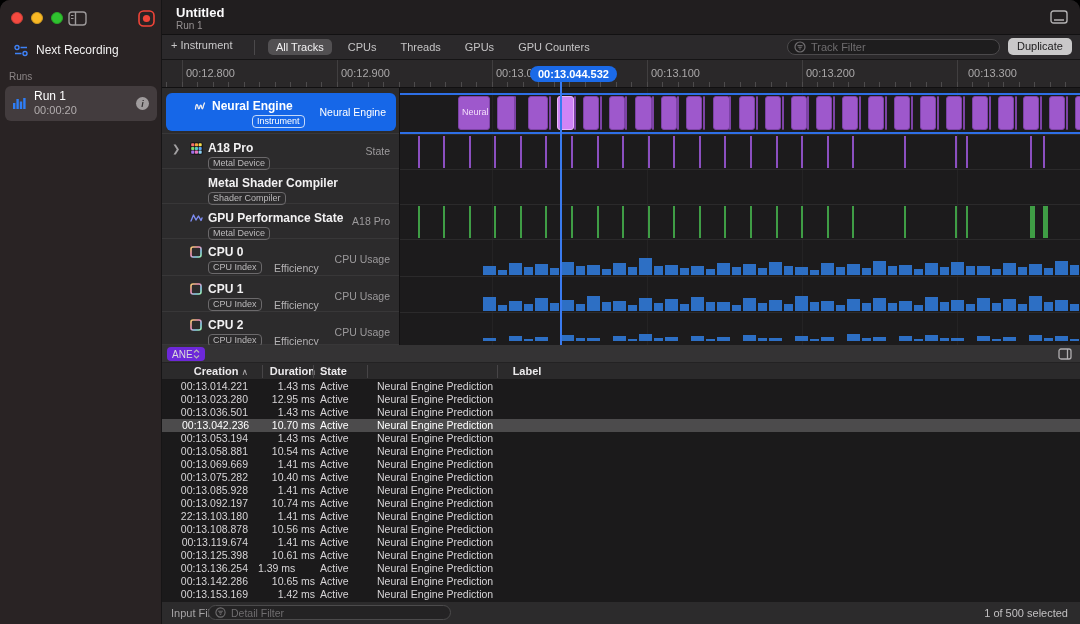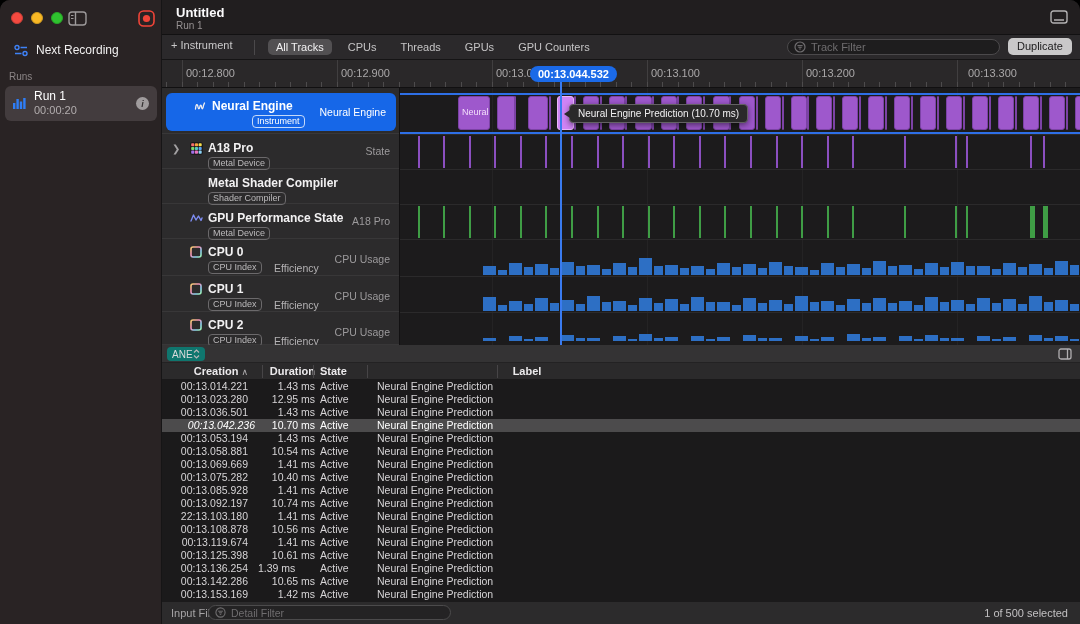--- a/index.html
+++ b/index.html
@@ -67,21 +67,21 @@
   .ne-block{position:absolute;border-radius:3px;overflow:hidden;}
   .ne-label{font-size:9px;color:#f3dffb;padding:10px 0 0 3px;white-space:nowrap;}
   .state-tick{position:absolute;}
   .cpu-bar{position:absolute;}
   #playhead{position:absolute;top:82px;width:2px;height:263px;background:#3a7bf0;pointer-events:none;z-index:5;}
   #playhead-badge{position:absolute;top:66px;height:16px;background:#1b6ae8;border-radius:8px;color:#fff;font-size:11px;font-weight:bold;line-height:16px;padding:0 8px;z-index:6;white-space:nowrap;}
   #tooltip{position:absolute;left:569px;top:104px;height:19px;background:#2a292a;border:1px solid #636163;border-radius:4px;color:#f2f1f2;font-size:10px;line-height:17px;padding:0 8px;z-index:7;white-space:nowrap;box-shadow:0 2px 6px rgba(0,0,0,.5);}
   #tooltip:before{content:"";position:absolute;left:-6px;top:5px;border:4px solid transparent;border-right:6px solid #2a292a;border-left:0;}
   
   #jumpbar{position:absolute;left:162px;top:345px;width:918px;height:18px;background:#343334;border-bottom:1px solid #232223;}
-  #ane-btn{position:absolute;left:5px;top:2px;height:14px;background:#0f766e;border-radius:4px;display:flex;align-items:center;padding:0 5px;font-size:10px;color:#dcdbdc;}
+  #ane-btn{position:absolute;left:5px;top:2px;height:14px;background:#6d28d9;border-radius:4px;display:flex;align-items:center;padding:0 5px;font-size:10px;color:#dcdbdc;}
   #panel-toggle{position:absolute;right:8px;top:3px;}
   #detail-header{position:absolute;left:162px;top:363px;width:918px;height:17px;background:#2b2a2b;border-bottom:1px solid #1a191a;}
   .dh-label{position:absolute;top:2px;font-size:11px;font-weight:bold;color:#eceaec;}
   .dh-sep{position:absolute;top:2px;width:1px;height:13px;background:#474547;}
   .dh-sort{font-weight:normal;font-size:9px;color:#b0aeb0;margin-left:3px;}
   #detail-rows{position:absolute;left:162px;top:380px;width:918px;height:221px;background:#1b1a1b;overflow:hidden;}
   .drow{position:absolute;left:0;width:918px;height:13px;}
   .drow.selected{background:#4c4b4c;}
   .dcell{position:absolute;top:0;font-size:10.5px;color:#d6d4d6;line-height:13px;white-space:nowrap;}
   .drow.selected .dcell{color:#fff;}
@@ -605,21 +605,20 @@
       <div class="cpu-bar" style="left: 592px; top: 251px; width: 9px; height: 2px; background: rgb(45, 111, 196);"></div>
       <div class="cpu-bar" style="left: 603px; top: 249px; width: 13px; height: 4px; background: rgb(45, 111, 196);"></div>
       <div class="cpu-bar" style="left: 629px; top: 247px; width: 13px; height: 6px; background: rgb(45, 111, 196);"></div>
       <div class="cpu-bar" style="left: 644px; top: 250px; width: 9px; height: 3px; background: rgb(45, 111, 196);"></div>
       <div class="cpu-bar" style="left: 655px; top: 248px; width: 13px; height: 5px; background: rgb(45, 111, 196);"></div>
       <div class="cpu-bar" style="left: 670px; top: 251px; width: 9px; height: 2px; background: rgb(45, 111, 196);"></div>
     </div>
 
   <div id="playhead" style="left: 560px;"></div>
   <div id="playhead-badge" style="left: 530px;">00:13.044.532</div>
-  <div id="tooltip">Neural Engine Prediction (10.70 ms)</div>
 
   <div id="jumpbar">
     <div id="ane-btn">
       <span>ANE</span>
       <svg width="7" height="10" viewBox="0 0 7 10">
           <path d="M1 3.5 L3.5 1 L6 3.5" fill="none" stroke="#b8b6b8" stroke-width="1.2"></path>
           <path d="M1 6.5 L3.5 9 L6 6.5" fill="none" stroke="#b8b6b8" stroke-width="1.2"></path>
         </svg>
     </div>
     <span id="panel-toggle">
@@ -652,21 +651,21 @@
         <div class="dcell" style="left: 158px; width: 48px; text-align: left;">Active</div>
         <div class="dcell" style="left: 215px; width: 300px; text-align: left;">Neural Engine Prediction</div>
       </div>
       <div class="drow" style="top: 26px;">
         <div class="dcell" style="left: 4px; width: 82px; text-align: right;">00:13.036.501</div>
         <div class="dcell" style="left: 96px; width: 57px; text-align: right;">1.43 ms</div>
         <div class="dcell" style="left: 158px; width: 48px; text-align: left;">Active</div>
         <div class="dcell" style="left: 215px; width: 300px; text-align: left;">Neural Engine Prediction</div>
       </div>
       <div class="drow selected" style="top: 39px;">
-        <div class="dcell" style="left: 11px; width: 82px; text-align: right; font-style: italic;">00:13.042.236</div>
+        <div class="dcell" style="left: 20px; width: 82px; ">00:13.042.236</div>
         <div class="dcell" style="left: 96px; width: 57px; text-align: right;">10.70 ms</div>
         <div class="dcell" style="left: 158px; width: 48px; text-align: left;">Active</div>
         <div class="dcell" style="left: 215px; width: 300px; text-align: left;">Neural Engine Prediction</div>
       </div>
       <div class="drow" style="top: 52px;">
         <div class="dcell" style="left: 4px; width: 82px; text-align: right;">00:13.053.194</div>
         <div class="dcell" style="left: 96px; width: 57px; text-align: right;">1.43 ms</div>
         <div class="dcell" style="left: 158px; width: 48px; text-align: left;">Active</div>
         <div class="dcell" style="left: 215px; width: 300px; text-align: left;">Neural Engine Prediction</div>
       </div>

